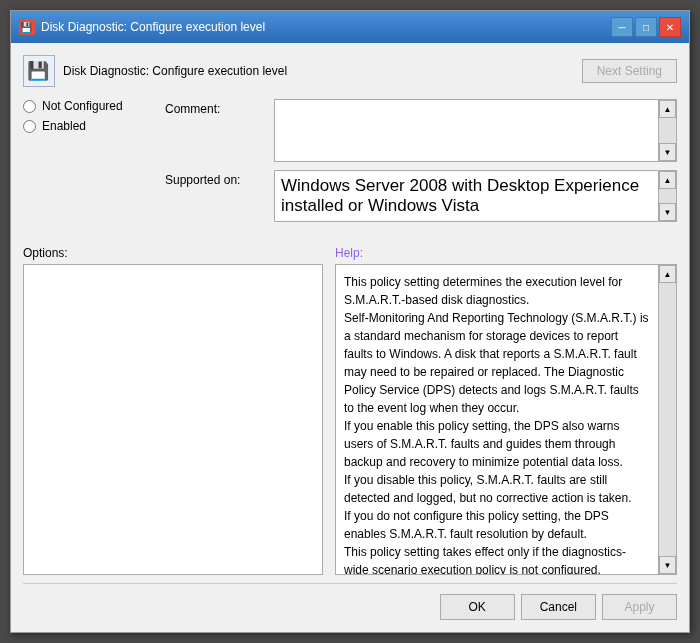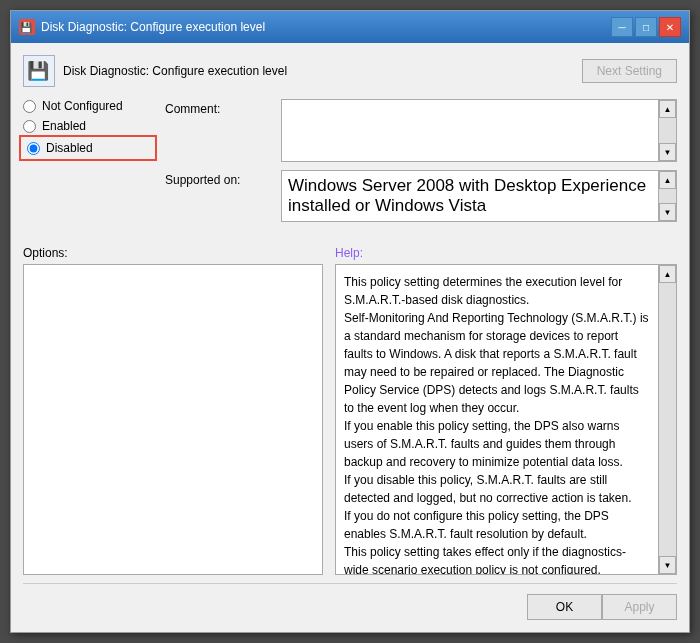--- a/index.html
+++ b/index.html
@@ -138,21 +138,21 @@
       cursor: pointer;
     }
     .radio-item.selected-radio {
       outline: 2px solid #e74c3c;
       outline-offset: 2px;
       padding: 2px 4px;
     }
     .field-row {
       display: flex;
       align-items: flex-start;
-      gap: 26px;
+      gap: 19px;
     }
     .field-label {
       font-size: 12px;
       color: #000;
       width: 90px;
       flex-shrink: 0;
       padding-top: 3px;
     }
     .field-content {
       flex: 1;
@@ -188,20 +188,21 @@
       flex-direction: column;
     }
     .help-label {
       font-size: 12px;
       color: #8b5cf6;
       margin-bottom: 4px;
     }
     .bottom-buttons {
       display: flex;
       justify-content: flex-end;
+      gap: 6px;
       padding-top: 10px;
       border-top: 1px solid #ccc;
       margin-top: 8px;
       flex-shrink: 0;
     }
     .btn-ok, .btn-cancel, .btn-apply {
       padding: 5px 18px;
       background: #e8e8e8;
       border: 1px solid #aaa;
       cursor: pointer;
@@ -342,24 +343,20 @@
     <div class="top-area">
 
       <div class="left-radios">
         <label class="radio-item">
           <input type="radio" name="config" style="">
           <span class="radio-label">Not Configured</span>
         </label>
         <label class="radio-item">
           <input type="radio" name="config" style="">
           <span class="radio-label">Enabled</span>
-        </label>
-        <label class="radio-item selected-radio">
-          <input type="radio" name="config" checked="" style="">
-          <span class="radio-label">Disabled</span>
         </label>
       </div>
 
       <div class="right-fields">
 
         <div class="field-row" style="margin-bottom:8px;">
           <span class="field-label">Comment:</span>
           <div class="field-content">
             <div class="with-scrollbar">
               <textarea style=""></textarea>
@@ -410,17 +407,18 @@
             <div class="vscroll-up">▲</div>
             <div class="vscroll-track"></div>
             <div class="vscroll-down">▼</div>
           </div>
         </div>
       </div>
     </div>
 
     <div class="bottom-buttons">
       <button class="btn-ok">OK</button>
+      <button class="btn-cancel">Cancel</button>
       <button class="btn-apply">Apply</button>
     </div>
 
   </div>
 </div>
 
 </body></html>

